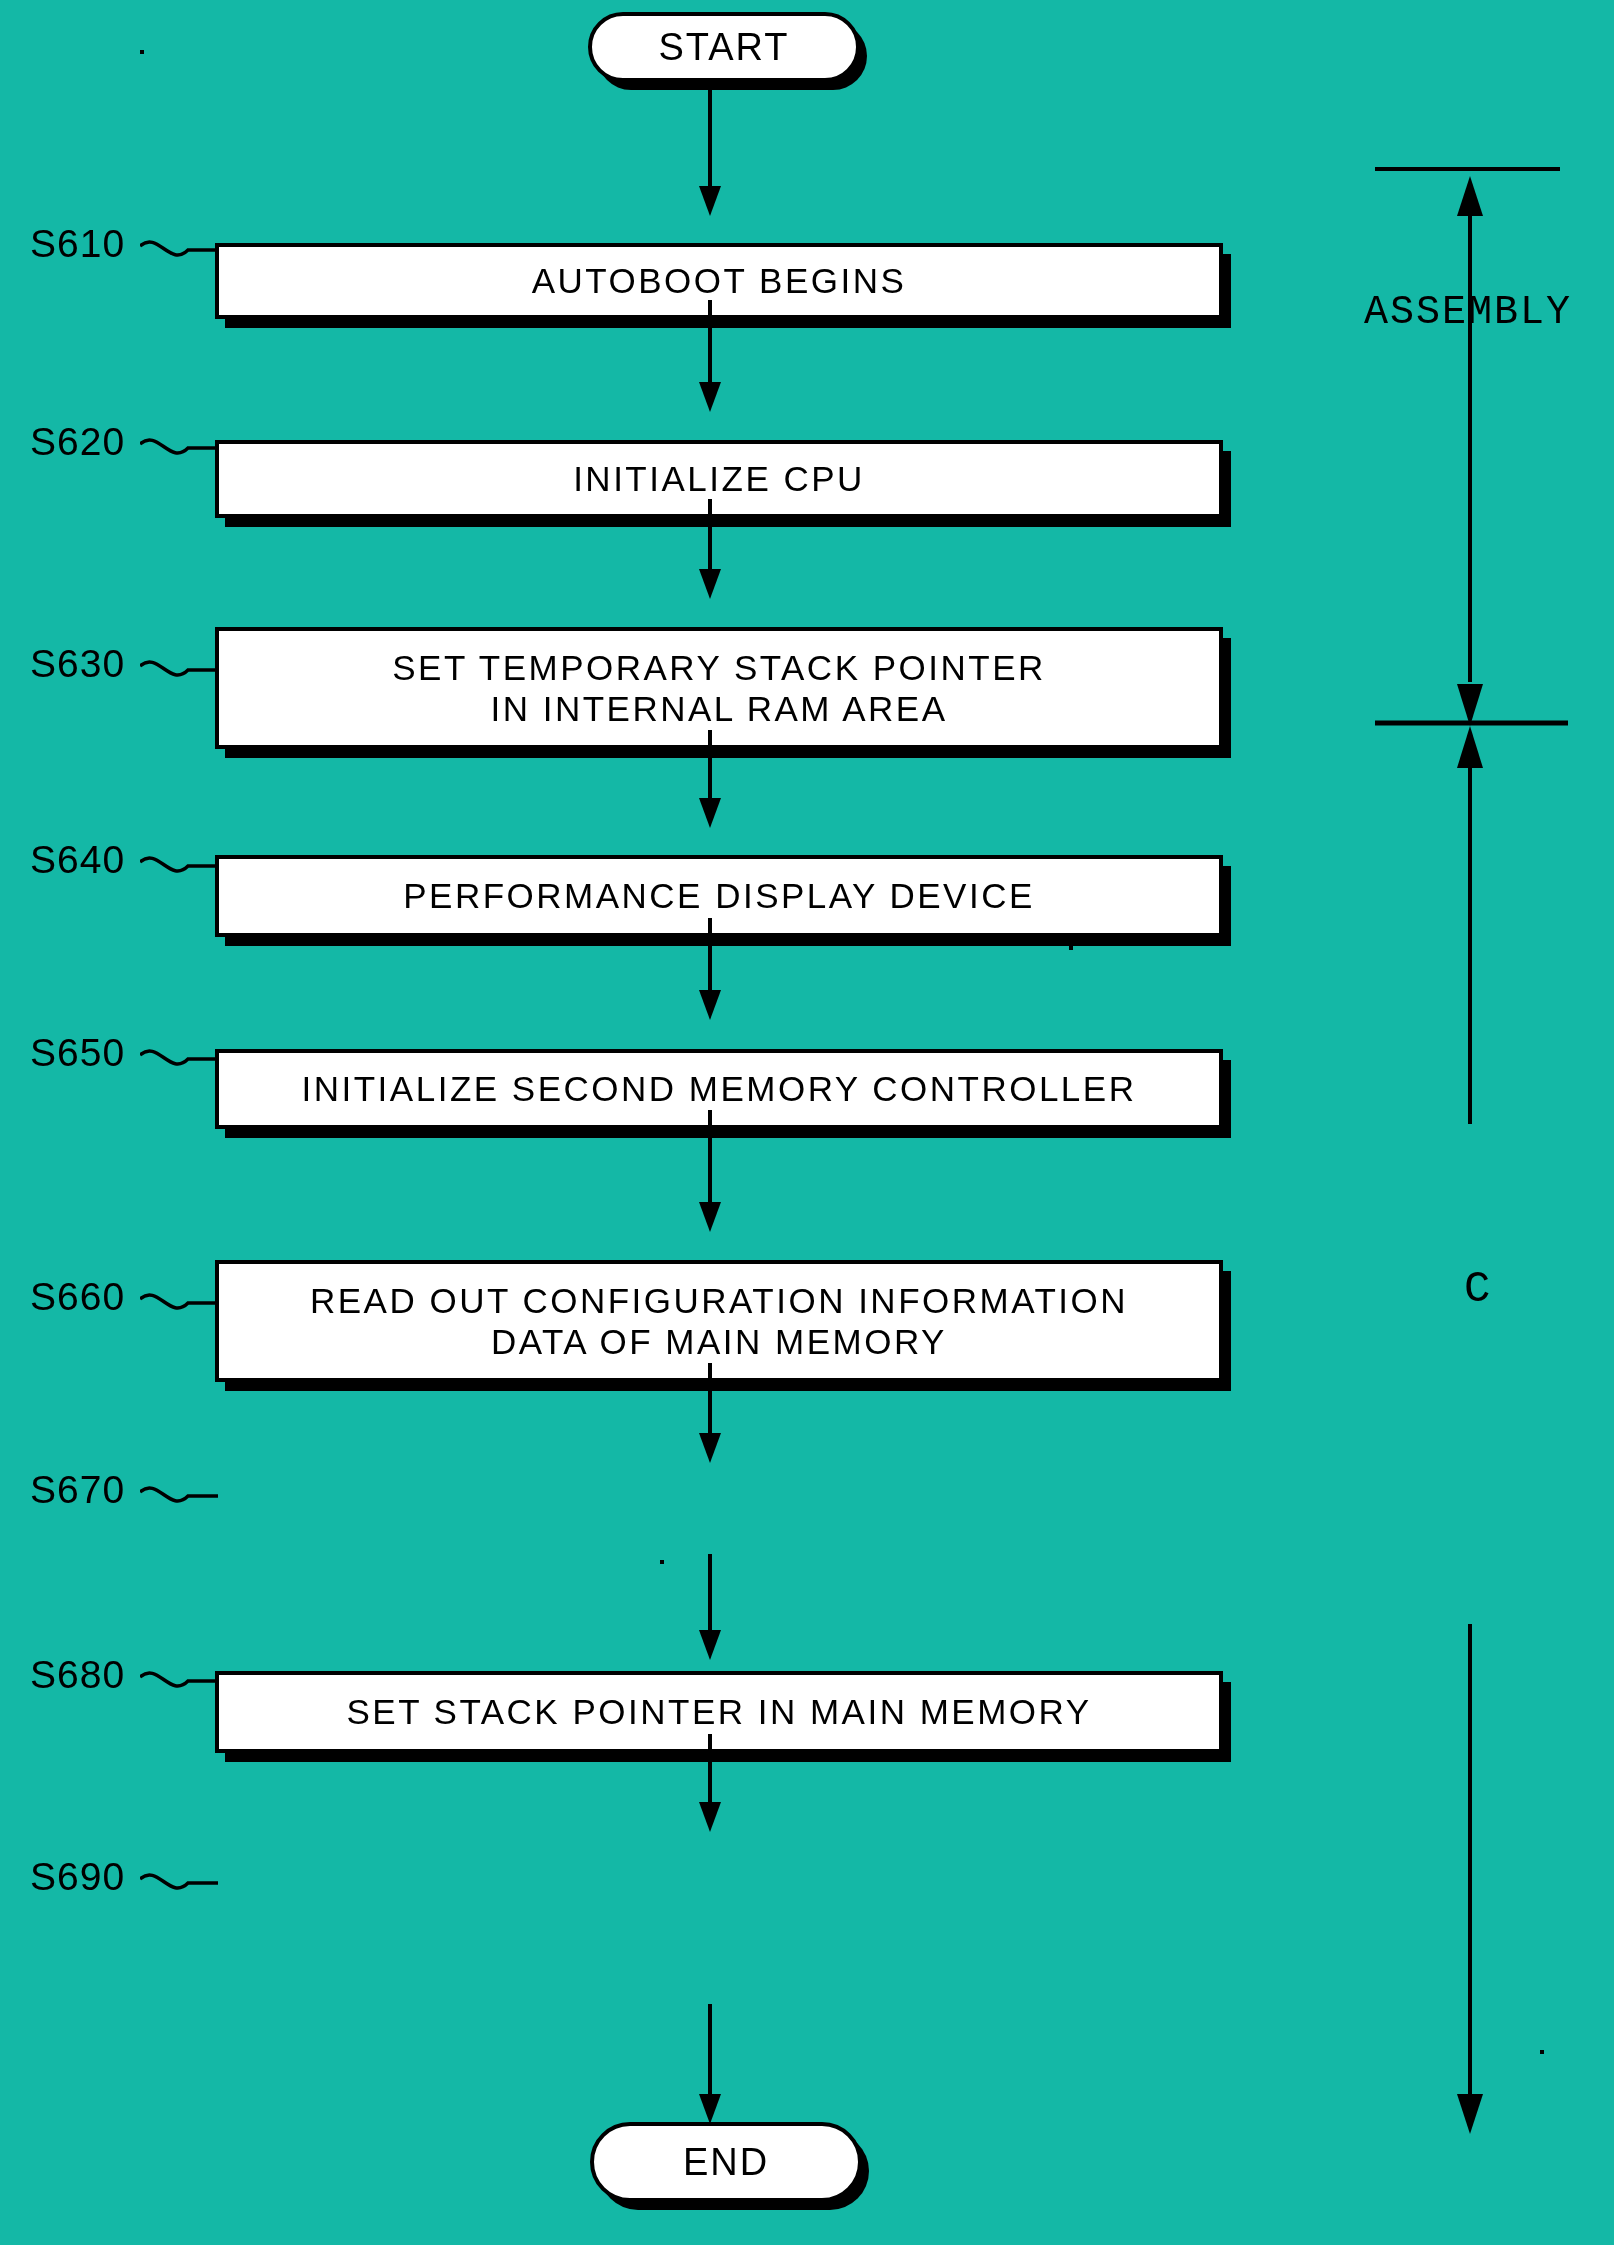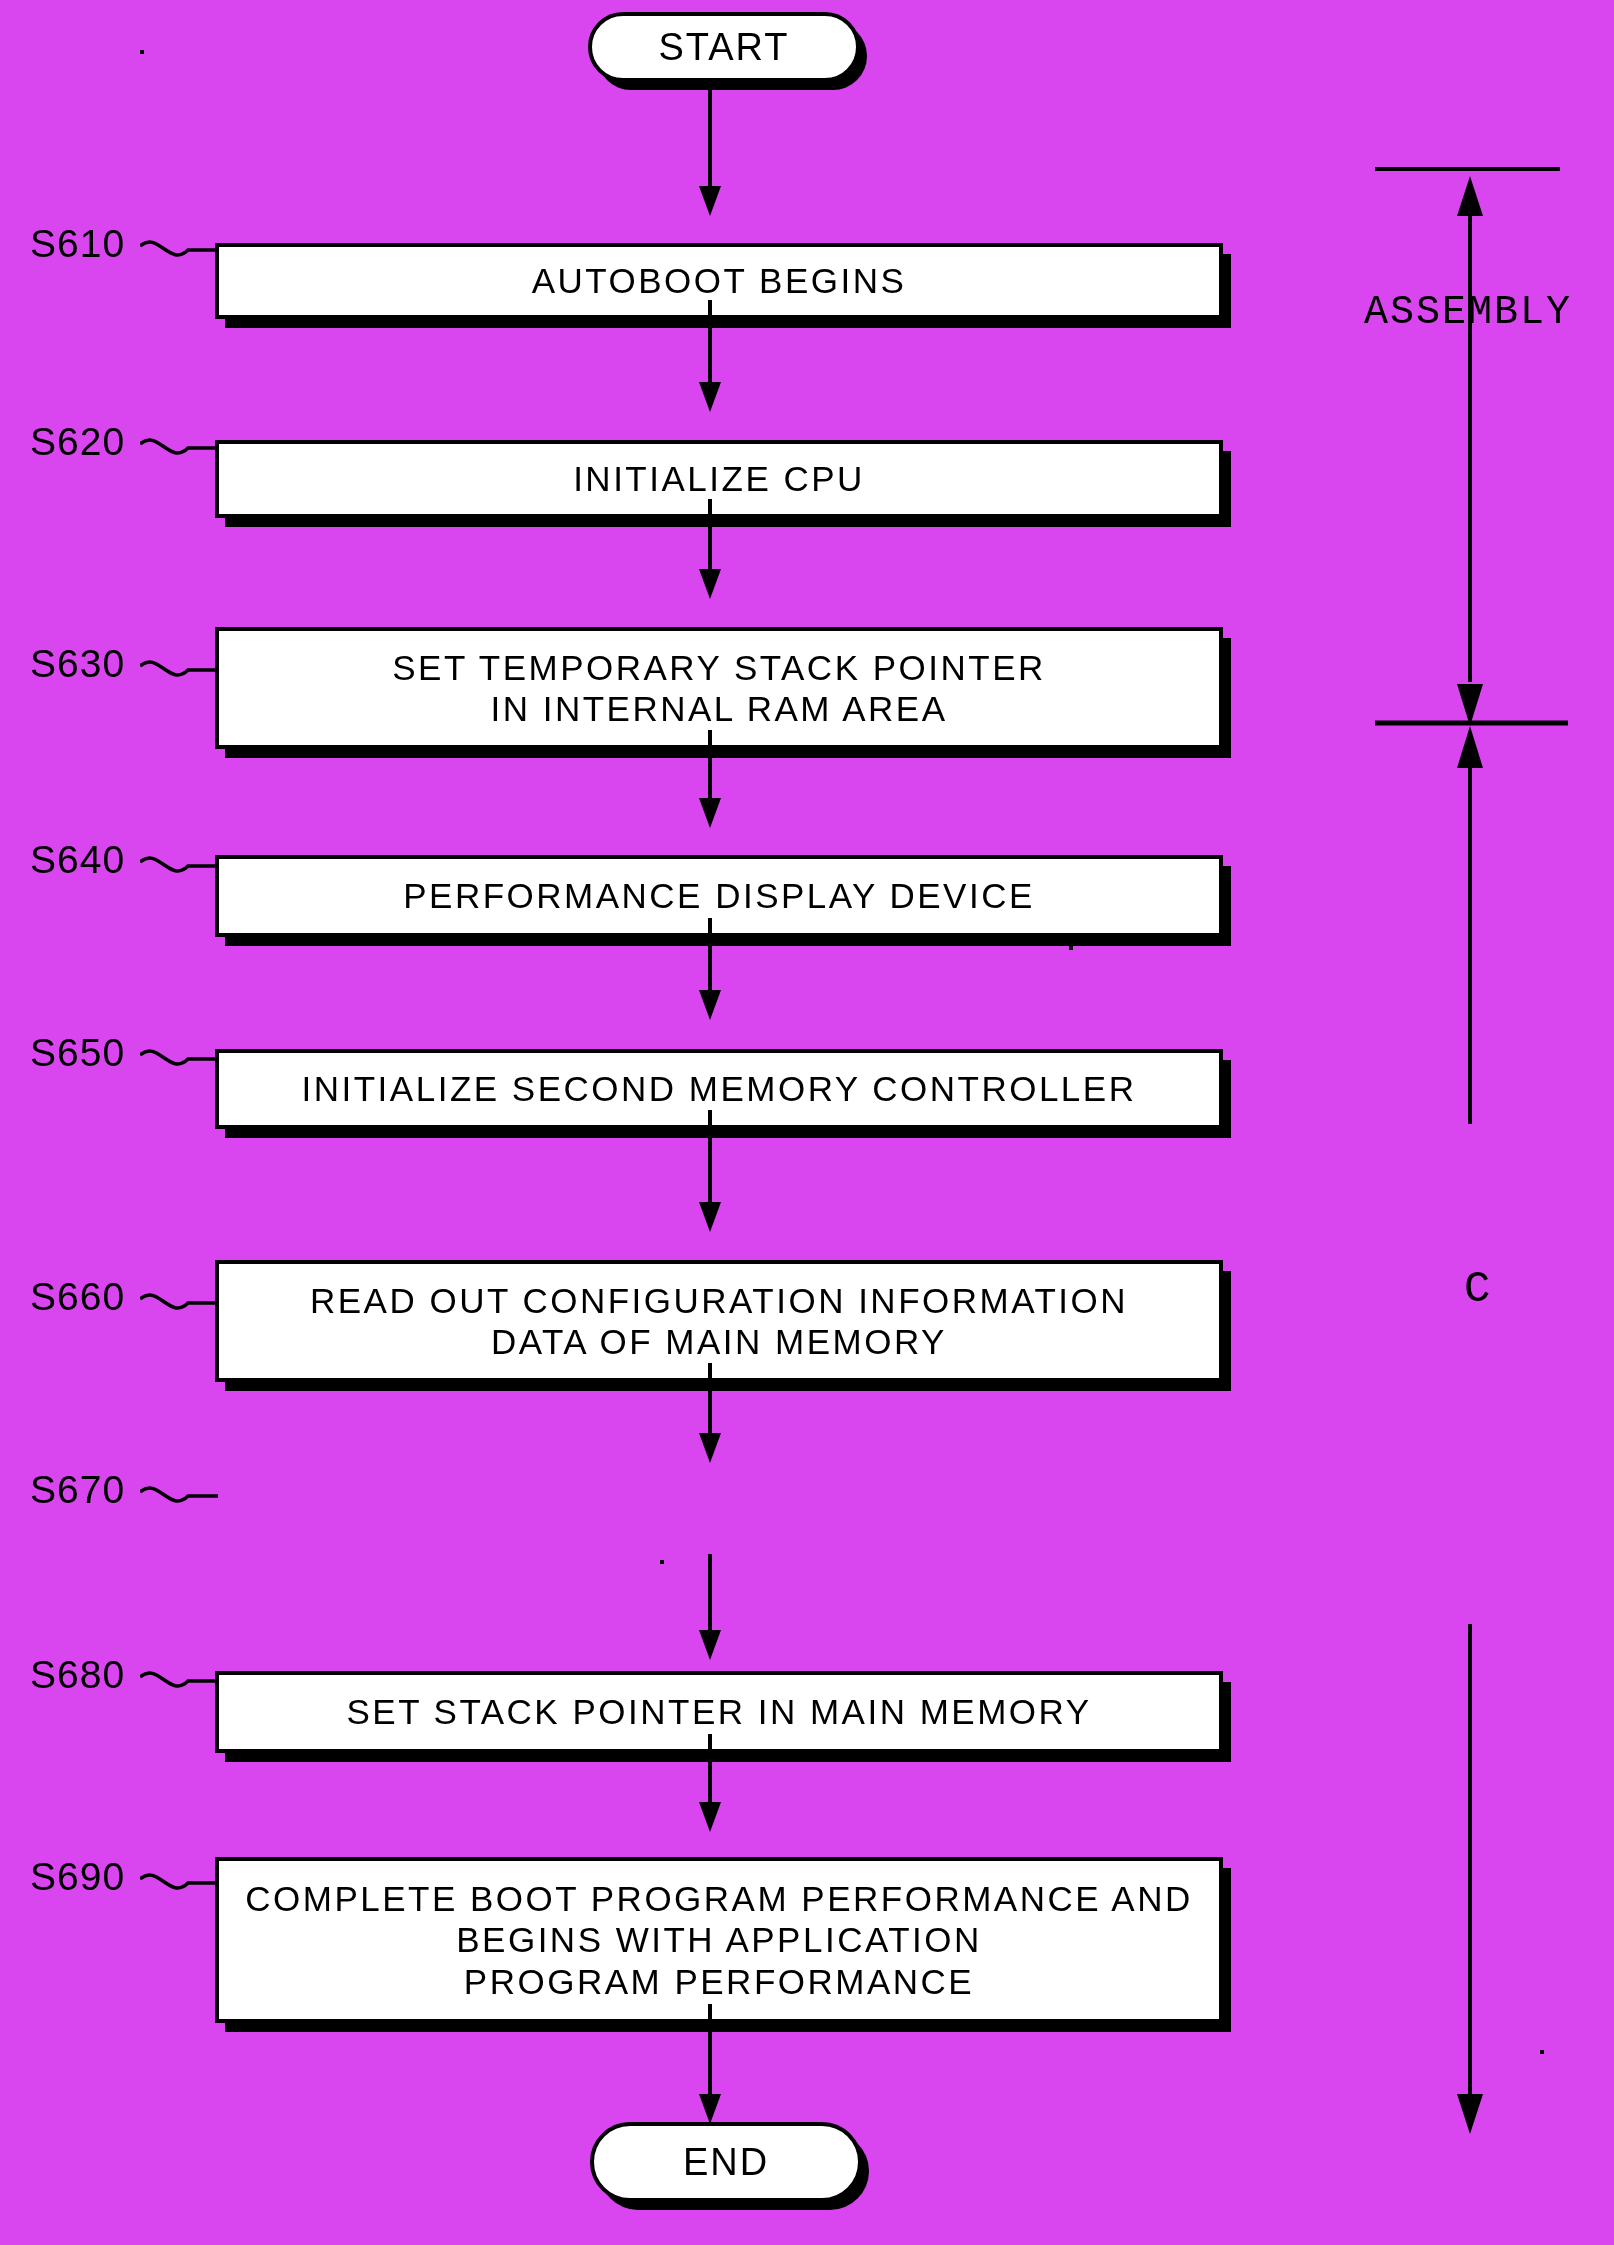--- a/index.html
+++ b/index.html
@@ -8,21 +8,21 @@
     background: #ffffff;
   }
   body {
     font-family: "Liberation Sans", sans-serif;
     color: #000000;
   }
   #page {
     position: relative;
     width: 1614px;
     height: 2245px;
-    background: #d946ef;
+    background: #14b8a6;
     overflow: hidden;
   }
 
   
   .terminator {
     position: absolute;
     box-sizing: border-box;
     border: 4px solid #000;
     border-radius: 999px;
     background: #fff;
@@ -210,25 +210,20 @@
 
   <svg class="conn" style="left:690px; top:1734px; width:40px; height:98px;" viewBox="0 0 40 98">
     <line x1="20" y1="0" x2="20" y2="80" stroke="#000" stroke-width="4"></line>
     <polygon points="20,98 9,68 31,68" fill="#000"></polygon>
   </svg>
 
   <div class="stepnum" style="left:30px; top:1855px;">S690</div>
   <svg class="leader" style="left:140px; top:1861px; width:80px; height:44px;" viewBox="0 0 80 44">
     <path d="M0 18 C 18 2, 30 40, 48 22 L 78 22" stroke="#000" stroke-width="3.5" fill="none"></path>
   </svg>
-  <div class="proc" style="left:215px; top:1828px; width:1008px; height:166px;">
-    <span>COMPLETE BOOT PROGRAM PERFORMANCE AND
-BEGINS WITH APPLICATION
-PROGRAM PERFORMANCE</span>
-  </div>
 
   <svg class="conn" style="left:690px; top:2004px; width:40px; height:120px;" viewBox="0 0 40 120">
     <line x1="20" y1="0" x2="20" y2="102" stroke="#000" stroke-width="4"></line>
     <polygon points="20,120 9,90 31,90" fill="#000"></polygon>
   </svg>
 
   <div class="terminator" style="left:590px; top:2122px; width:272px; height:80px;">
     <span>END</span>
   </div>
 

